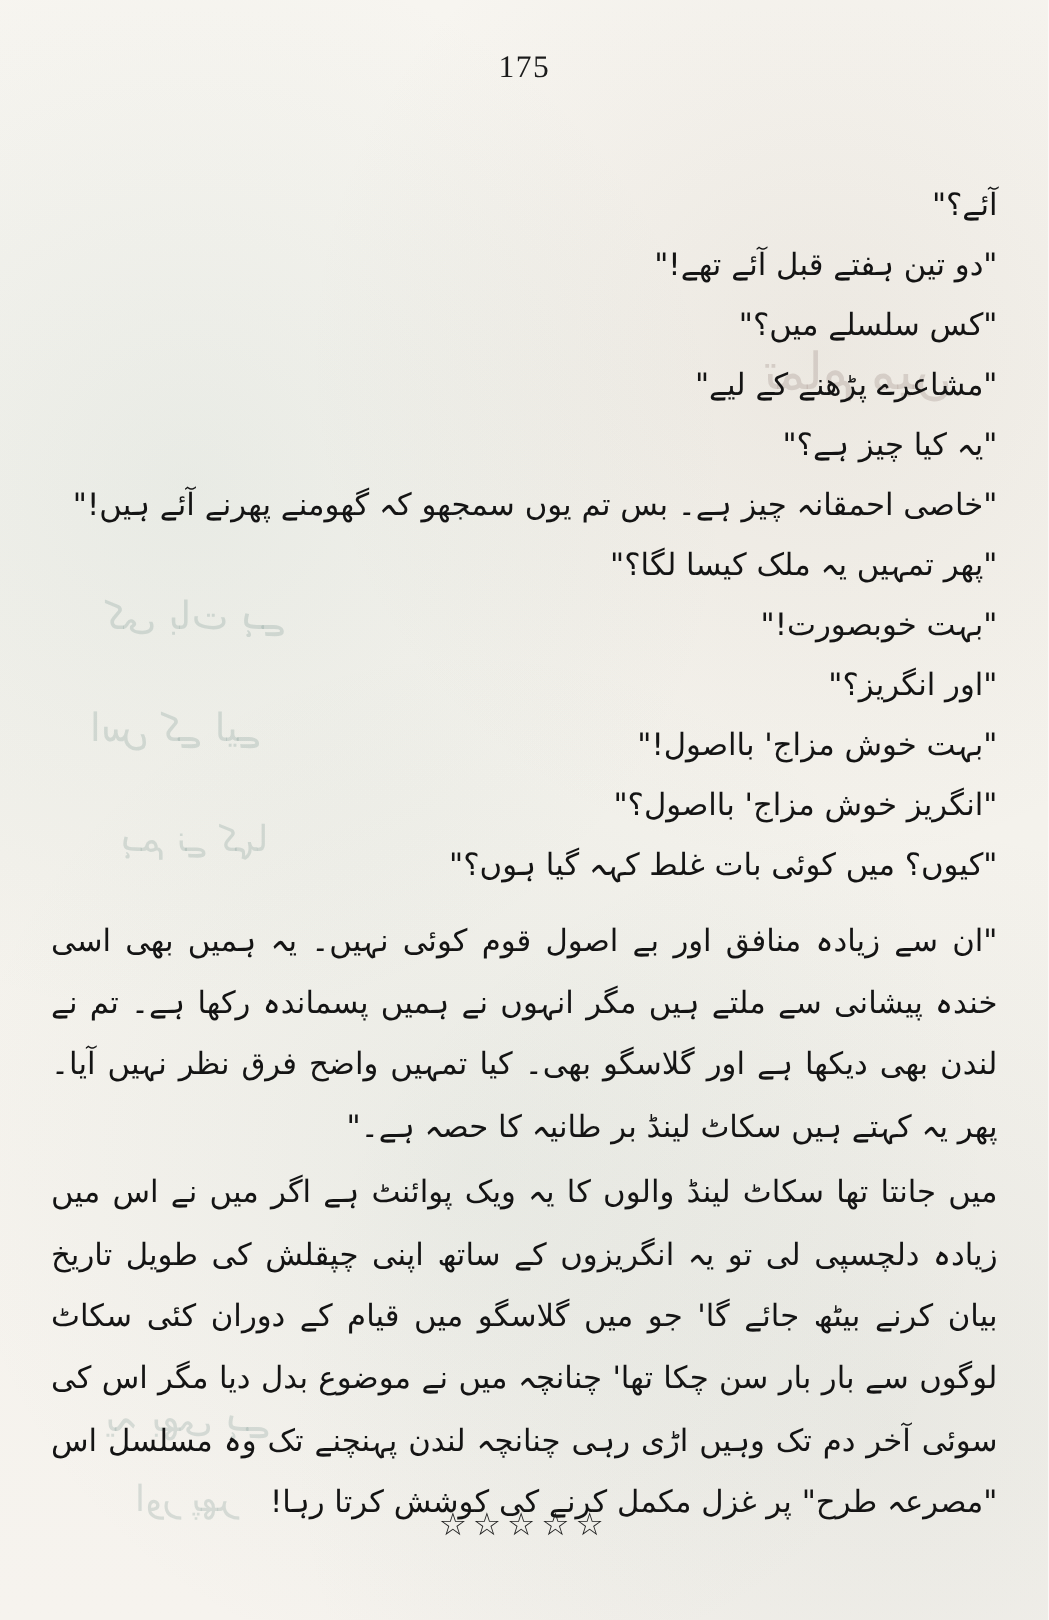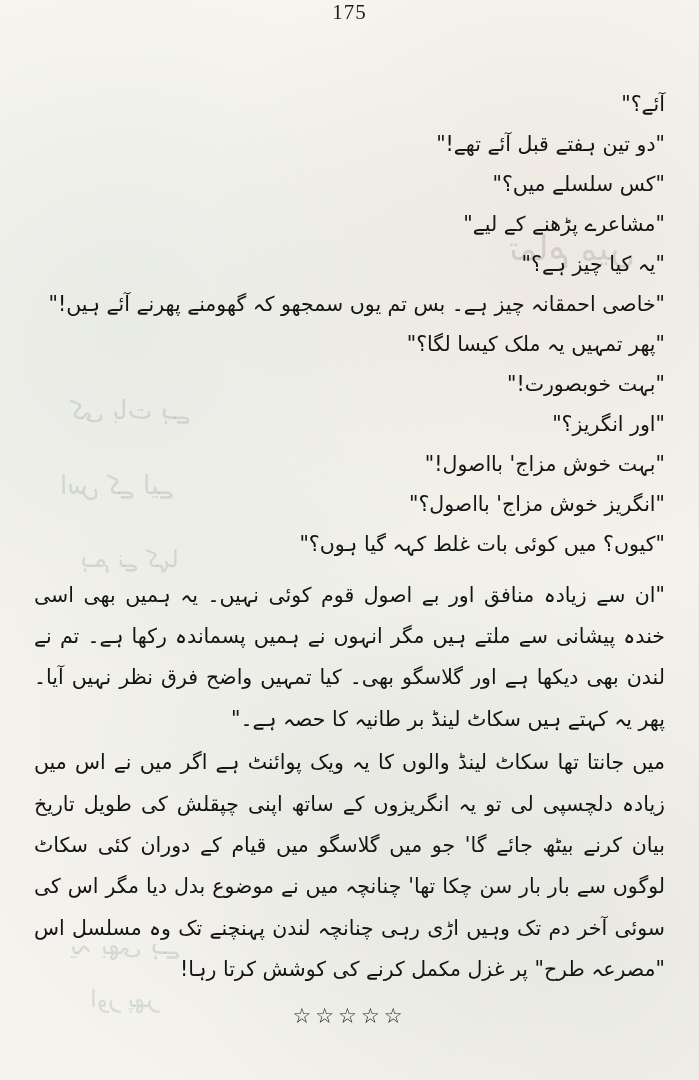--- a/index.html
+++ b/index.html
@@ -41,20 +41,21 @@
   .bleed.b1 { top: 228px; right: 64px; font-size: 34px; color: rgba(120, 95, 90, 0.20); }
   .bleed.b2 { top: 395px; left: 70px; font-size: 26px; }
   .bleed.b3 { top: 470px; left: 60px; font-size: 26px; }
   .bleed.b4 { top: 545px; left: 80px; font-size: 24px; }
   .bleed.b5 { top: 930px; left: 70px; font-size: 26px; }
   .bleed.b6 { top: 985px; left: 90px; font-size: 24px; }
 
   .page-number {
     position: relative;
     text-align: center;
+    padding-top: 32px;
     font-size: 21px;
     color: #1b1b1b;
     font-family: "Liberation Serif", serif;
     letter-spacing: 1px;
   }
   .body-text {
     position: relative;
     direction: rtl;
     unicode-bidi: bidi-override;
     margin: 60px 34px 0 34px;

